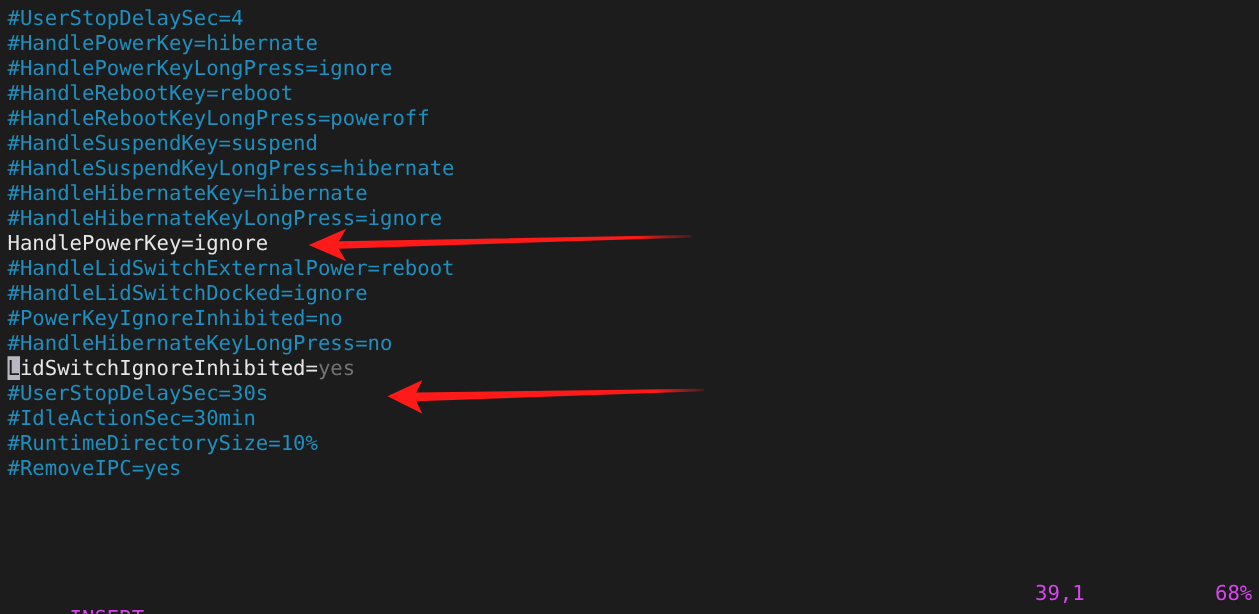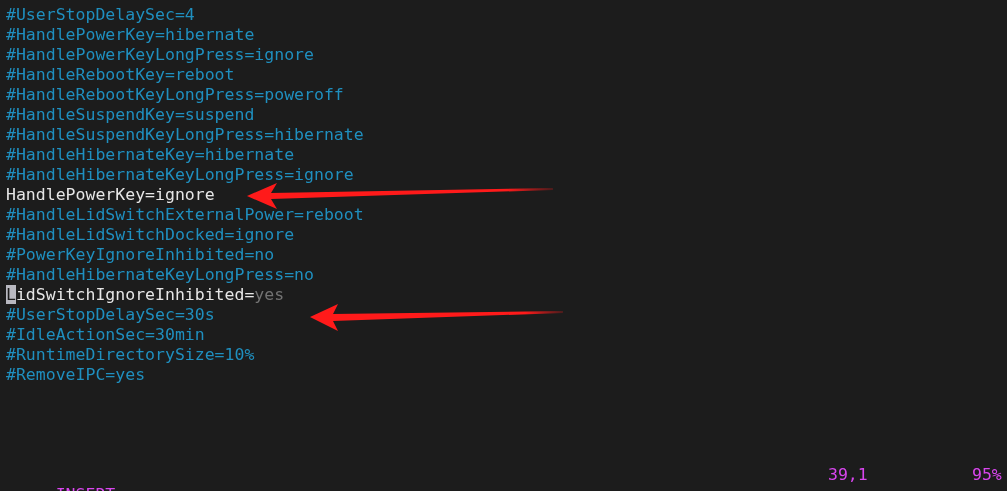--- a/index.html
+++ b/index.html
@@ -82,21 +82,21 @@
   <div class="line active"><span class="cursor">L</span><span>idSwitchIgnoreInhibited=</span><span class="val-green">yes</span></div>
   <div class="line">#UserStopDelaySec=30s</div>
   <div class="line">#IdleActionSec=30min</div>
   <div class="line">#RuntimeDirectorySize=10%</div>
   <div class="line">#RemoveIPC=yes</div>
 </div>
 
 <div class="statusbar">
   <span>-- INSERT --</span>
   <span class="status-pos">39,1</span>
-  <span class="status-pct">95%</span>
+  <span class="status-pct">68%</span>
 </div>
 
 <svg class="arrow" style="left:245px; top:180px;" width="315" height="32" viewBox="0 0 315 32">
   <defs>
     <linearGradient id="g1" x1="0" y1="0" x2="1" y2="0">
       <stop offset="0" stop-color="#ff1a1a"></stop>
       <stop offset="0.85" stop-color="#ff1a1a"></stop>
       <stop offset="1" stop-color="#ff1a1a" stop-opacity="0.2"></stop>
     </linearGradient>
   </defs>

